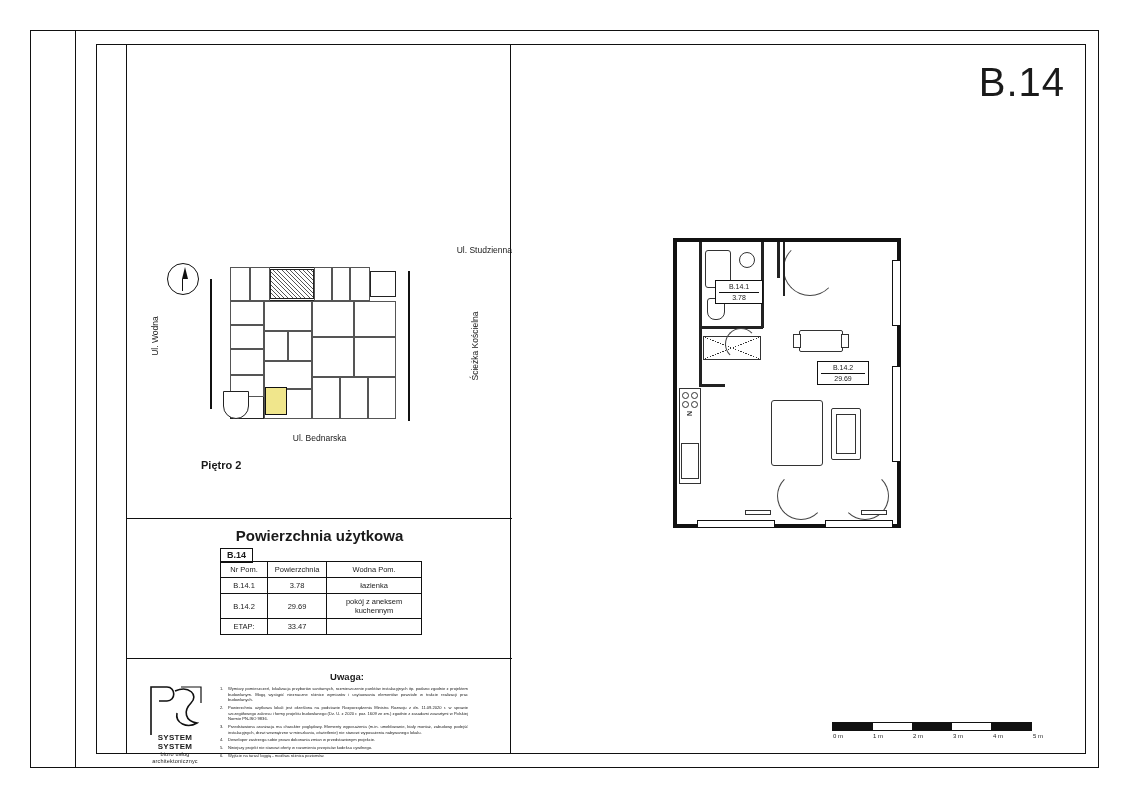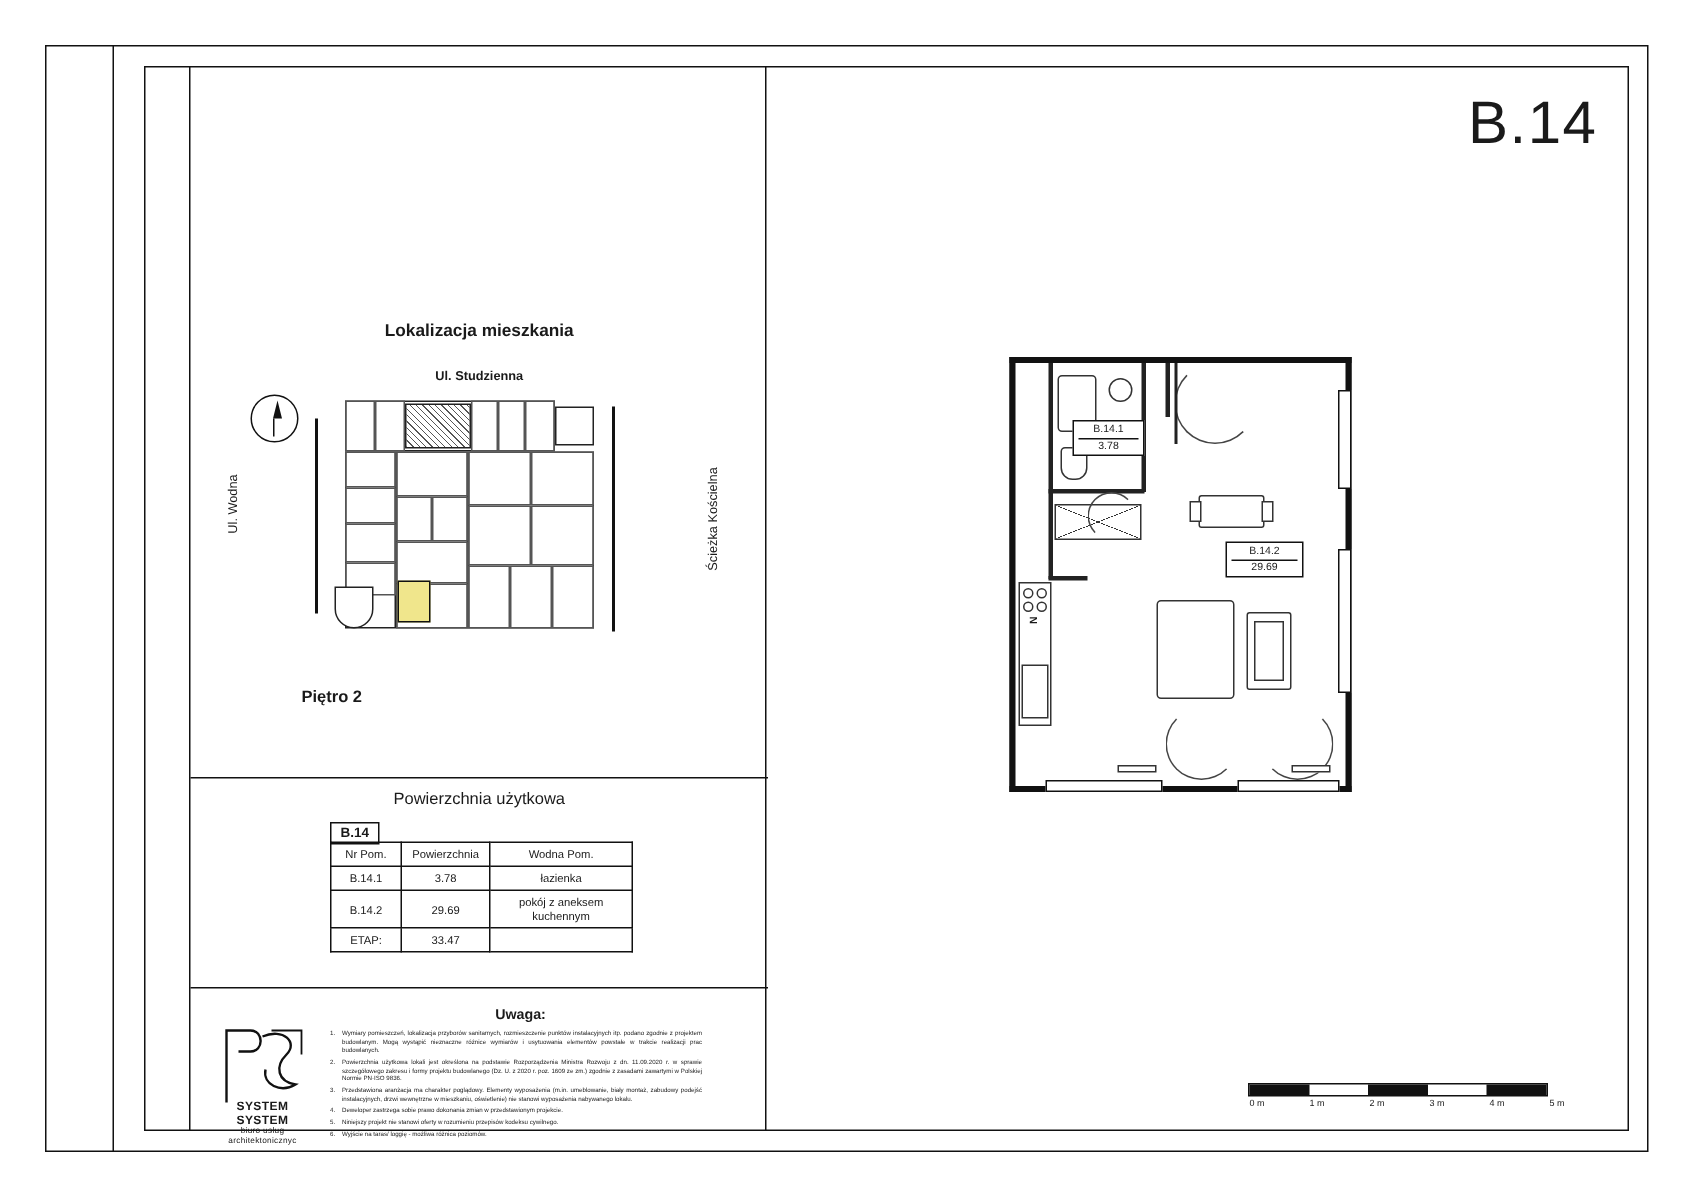--- a/index.html
+++ b/index.html
@@ -110,23 +110,22 @@
     left: 0; top: 14px;
     width: 385px;
     text-align: center;
     font-size: 11.5px;
     font-weight: 700;
   }
   .loc-street-top {
     position: absolute;
     left: 0; top: 44px;
     width: 385px;
-    text-align: center;
+    text-align: right;
     font-size: 8.5px;
-    font-weight: bold;
   }
   .loc-street-bottom {
     position: absolute;
     left: 0; top: 232px;
     width: 385px;
     text-align: center;
     font-size: 8.5px;
   }
   .loc-street-left {
     position: absolute;
@@ -203,22 +202,22 @@
     width: 0;
     border-left: 2px solid #111;
   }
 
   
   .area-title {
     position: absolute;
     left: 0; top: 8px;
     width: 385px;
     text-align: center;
-    font-size: 11px;
-    font-weight: 400;
+    font-size: 15px;
+    font-weight: 700;
   }
   .area-tag {
     position: absolute;
     left: 93px; top: 29px;
     border: 1px solid #111;
     padding: 0 6px;
     font-size: 9px;
     line-height: 13px;
     font-weight: 700;
     background: #fff;
@@ -402,22 +401,22 @@
 <div class="sheet">
 
   <div class="outer-frame"></div>
   <div class="binding-line"></div>
   <div class="inner-frame"></div>
 
   <div class="titleblock">
 
 
     <div class="tb-row tb-loc">
-      <div class="loc-title">Lokalizacja mieszkania</div>
       <div class="loc-street-top">Ul. Studzienna</div>
+      <div class="loc-street-bottom">Ul. Bednarska</div>
       <div class="loc-street-left">Ul. Wodna</div>
       <div class="loc-street-right">Ścieżka Kościelna</div>
       <div class="compass"></div>
 
       <div class="keyplan">
 
         <div class="kp-block" style="left:28px; top:8px; width:140px; height:34px;"></div>
         <div class="kp-block kp-hatch" style="left:68px; top:10px; width:44px; height:30px;"></div>
         <div class="kp-cell" style="left:28px; top:8px; width:20px; height:34px;"></div>
         <div class="kp-cell" style="left:48px; top:8px; width:20px; height:34px;"></div>

